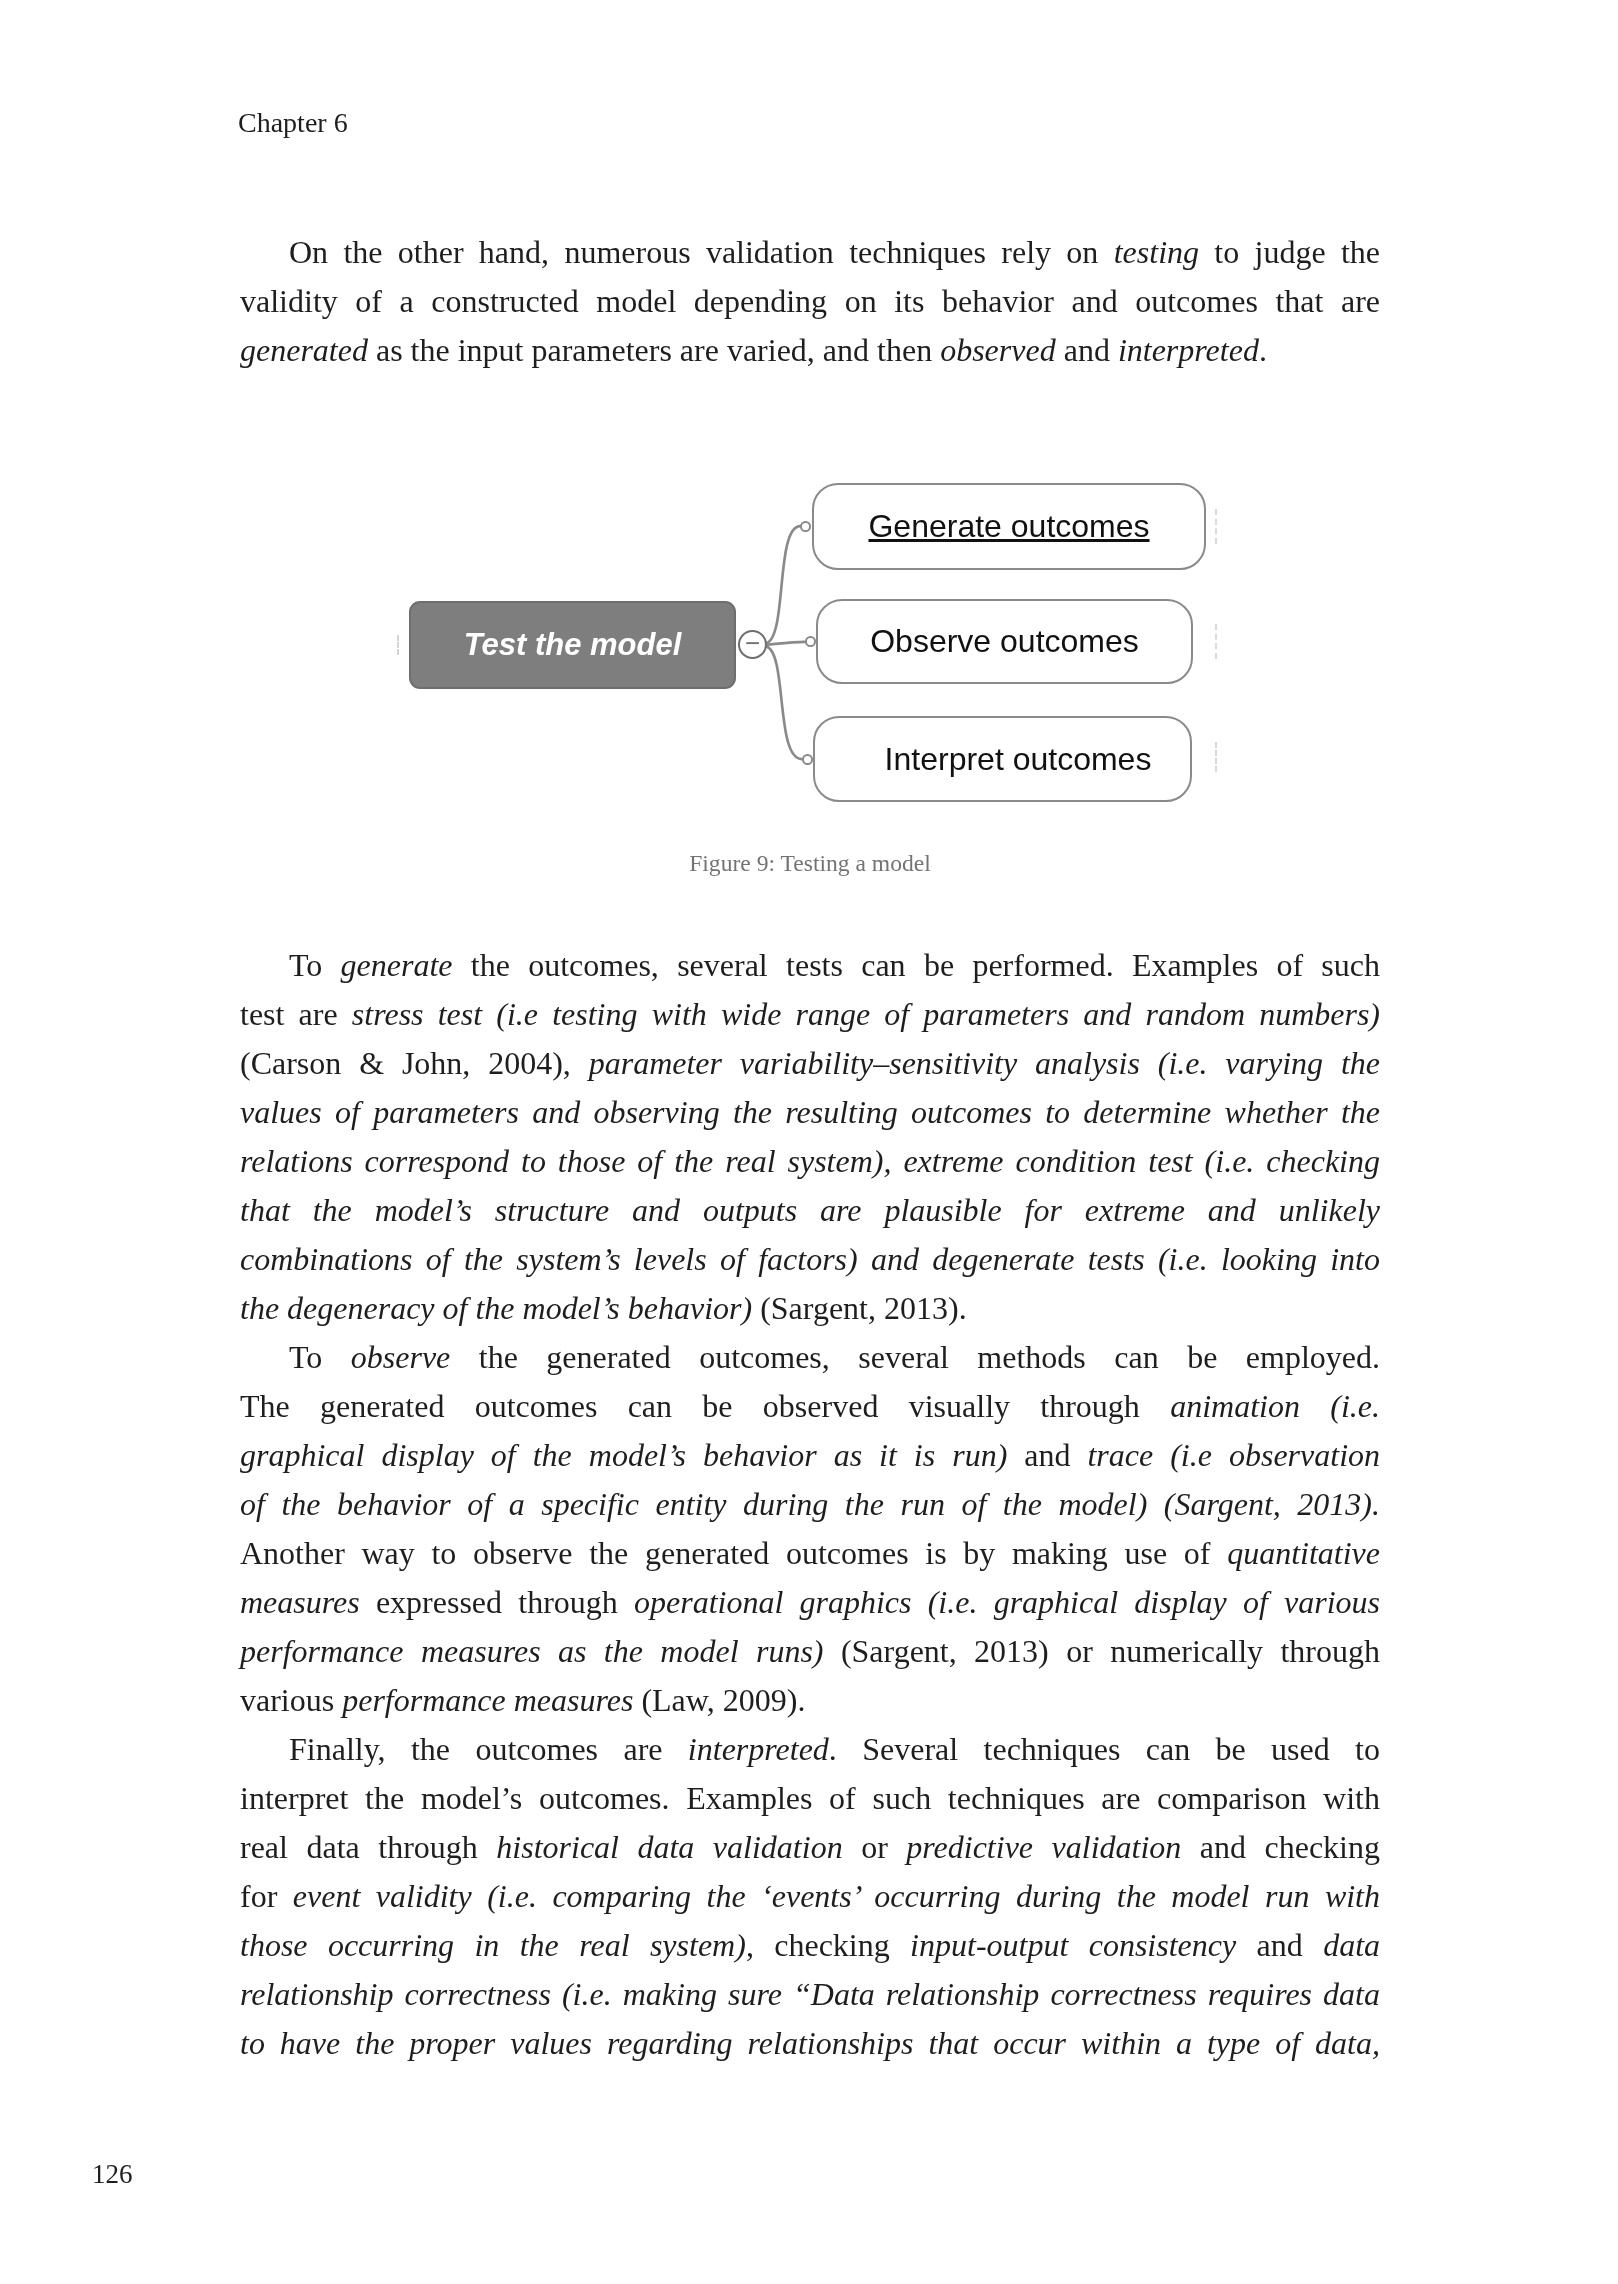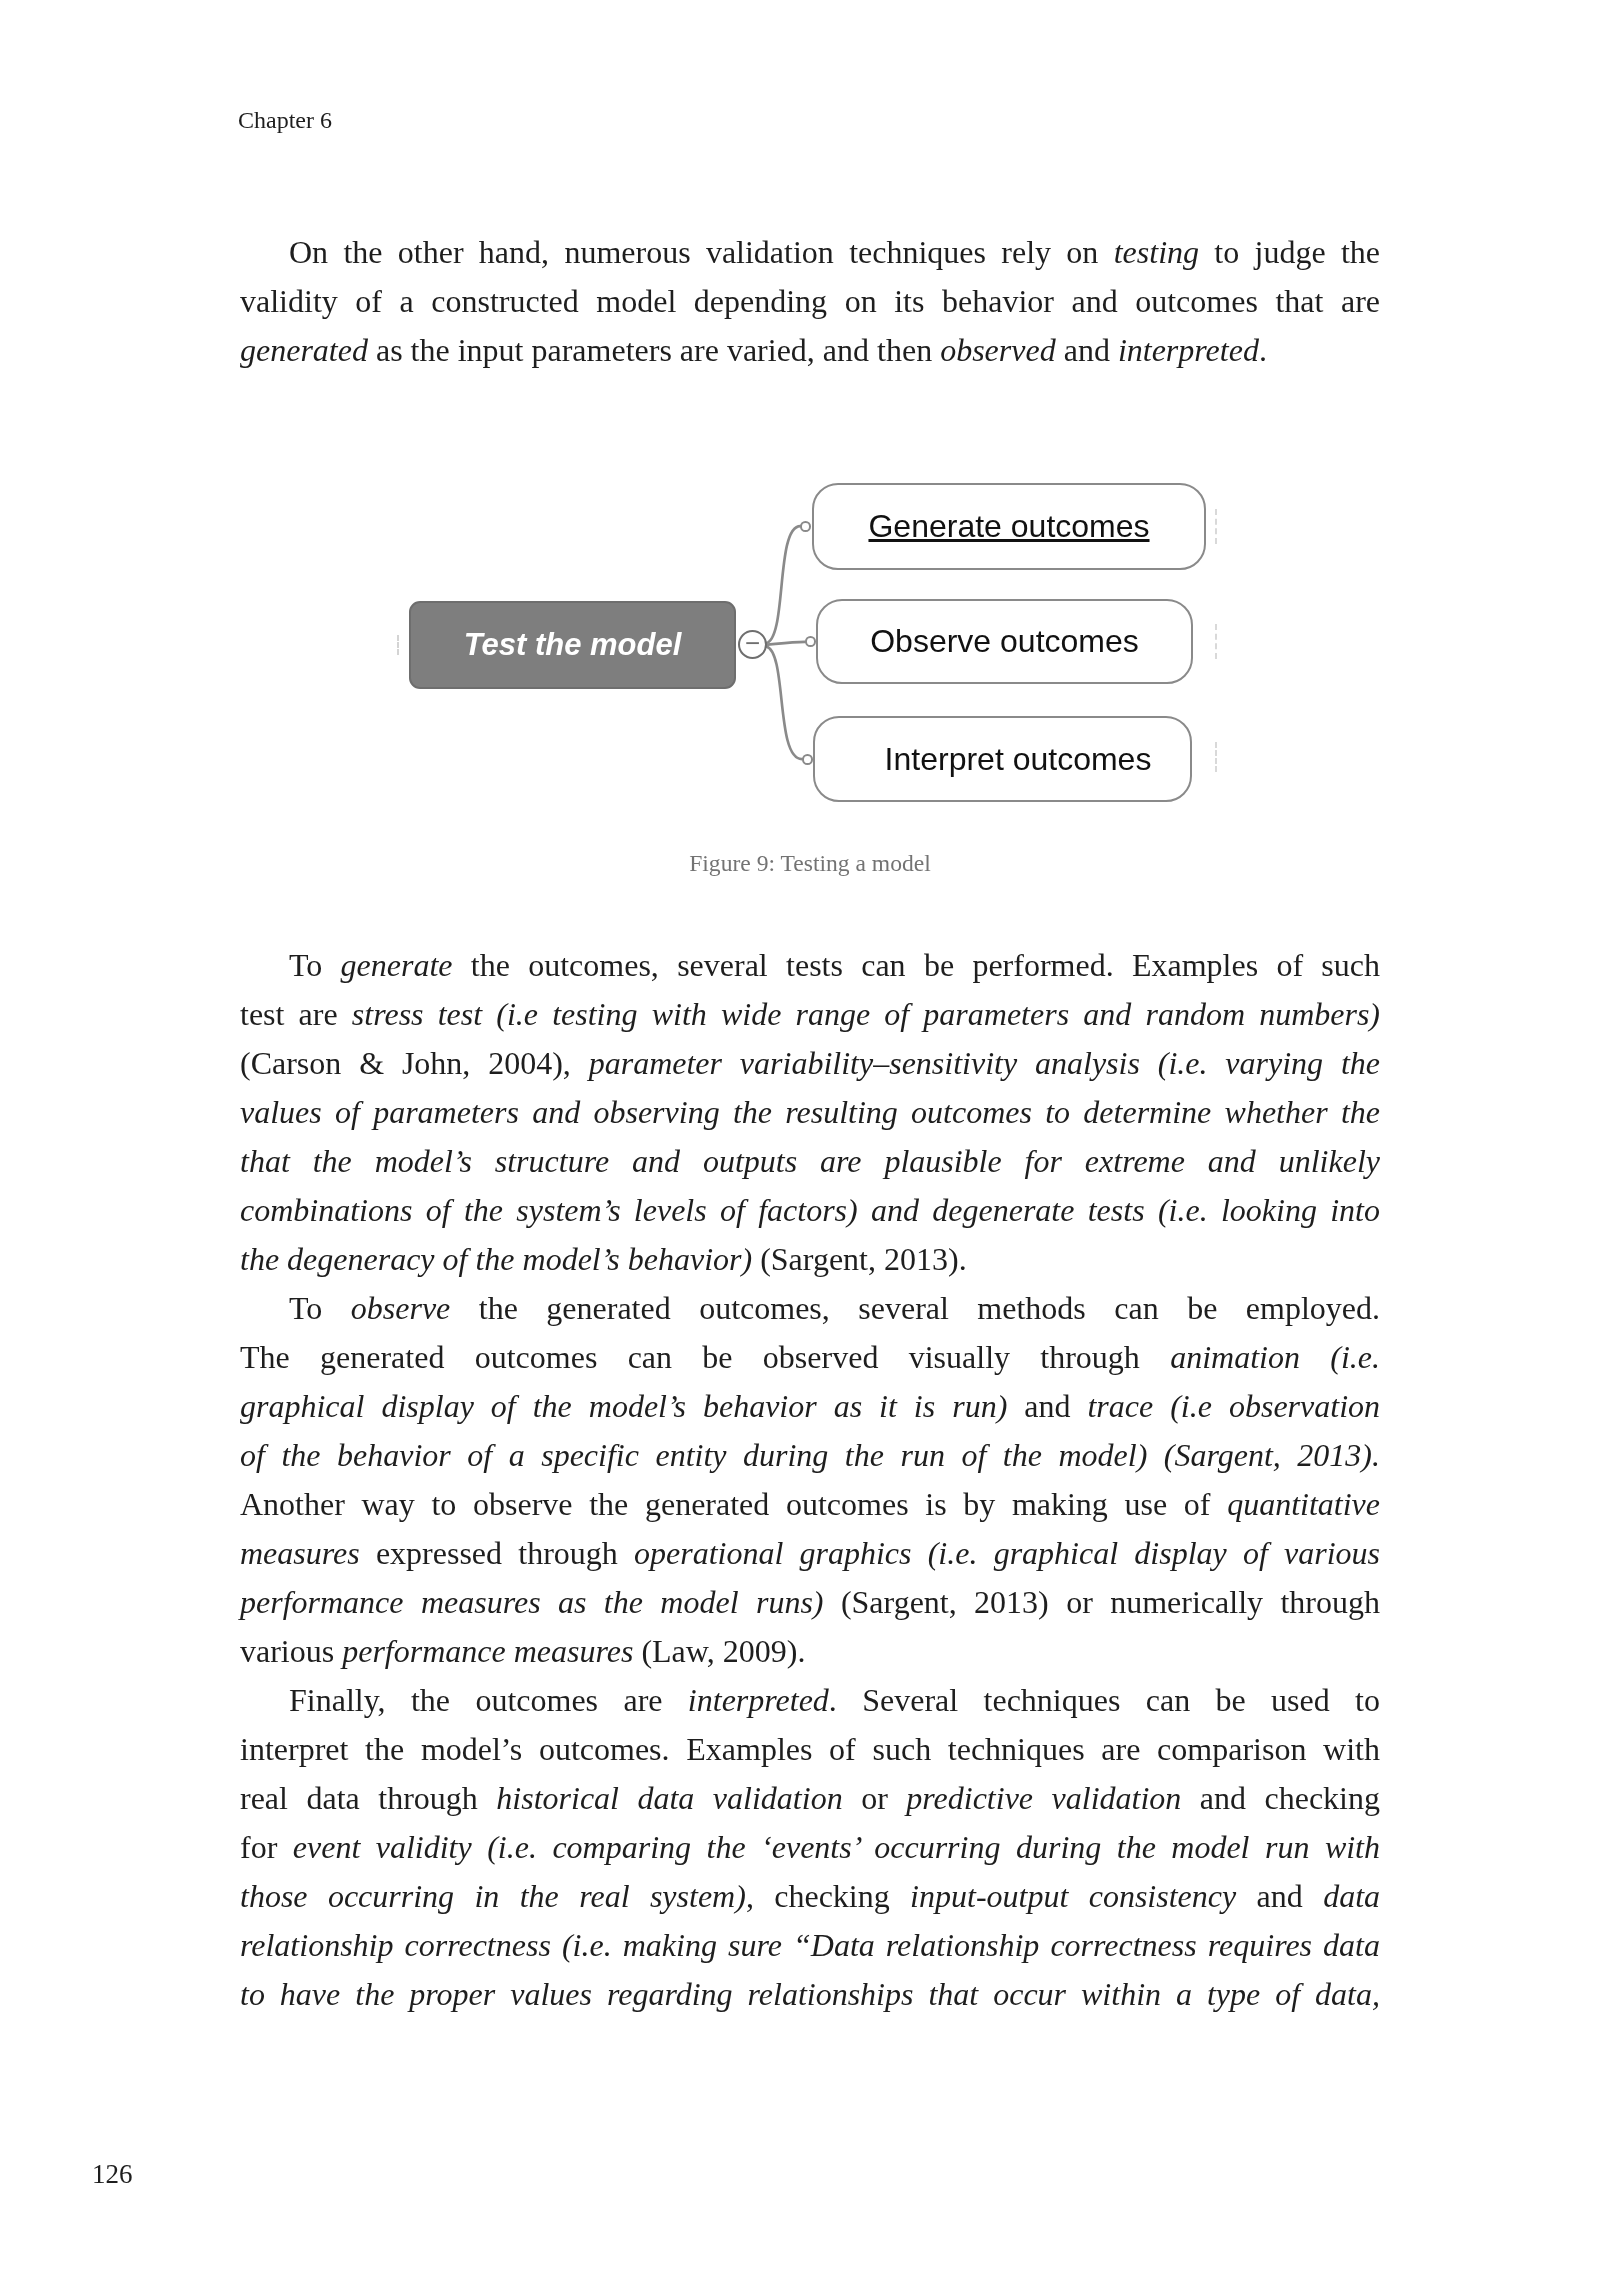--- a/index.html
+++ b/index.html
@@ -8,21 +8,21 @@
     position:relative;
     width:1619px;height:2284px;
     background:#ffffff;
     font-family:"Liberation Serif", serif;
     color:#1e1e1e;
     overflow:hidden;
   }
   
   .chapter-head{
     position:absolute;left:238px;top:106px;
-    font-size:24px;line-height:1.2;
+    font-size:28px;line-height:1.2;
   }
   .text-block{
     position:absolute;left:240px;width:1140px;
     font-size:32px;line-height:49px;
   }
   #para1{top:228px;}
   #body2{top:941px;}
   .tline{
     height:49px;
     text-align:justify;
@@ -133,20 +133,21 @@
     <div id="ghost-i" class="ghost-dash"></div>
   </div>
 
   <div class="figure-caption">Figure 9: Testing a model</div>
 
   <div id="body2" class="text-block">
       <div class="tline indent"><span>To </span><em>generate</em><span> the outcomes, several tests can be performed. Examples of such</span></div>
       <div class="tline"><span>test are </span><em>stress test (i.e testing with wide range of parameters and random numbers)</em></div>
       <div class="tline"><span>(Carson &amp; John, 2004), </span><em>parameter variability–sensitivity analysis (i.e. varying the</em></div>
       <div class="tline"><em>values of parameters and observing the resulting outcomes to determine whether the</em></div>
+      <div class="tline"><em>relations correspond to those of the real system), extreme condition test (i.e. checking</em></div>
       <div class="tline"><em>that the model’s structure and outputs are plausible for extreme and unlikely</em></div>
       <div class="tline"><em>combinations of the system’s levels of factors) and degenerate tests (i.e. looking into</em></div>
       <div class="tline lastline"><em>the degeneracy of the model’s behavior)</em><span> (Sargent, 2013).</span></div>
       <div class="tline indent"><span>To </span><em>observe</em><span> the generated outcomes, several methods can be employed.</span></div>
       <div class="tline"><span>The generated outcomes can be observed visually through </span><em>animation (i.e.</em></div>
       <div class="tline"><em>graphical display of the model’s behavior as it is run)</em><span> and </span><em>trace (i.e observation</em></div>
       <div class="tline"><em>of the behavior of a specific entity during the run of the model) (Sargent, 2013).</em></div>
       <div class="tline"><span>Another way to observe the generated outcomes is by making use of </span><em>quantitative</em></div>
       <div class="tline"><em>measures</em><span> expressed through </span><em>operational graphics (i.e. graphical display of various</em></div>
       <div class="tline"><em>performance measures as the model runs)</em><span> (Sargent, 2013) or numerically through</span></div>

